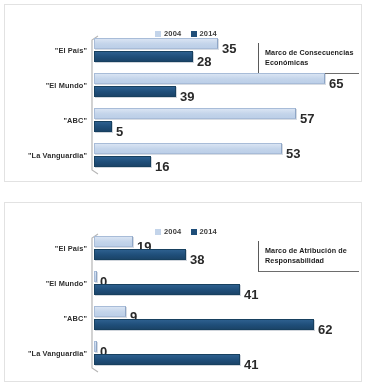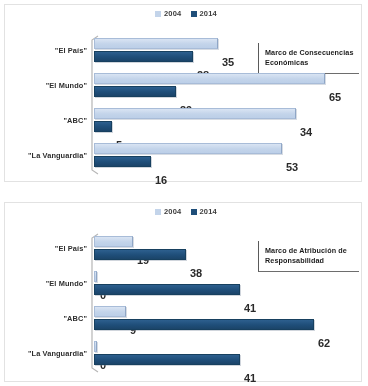--- a/index.html
+++ b/index.html
@@ -29,21 +29,21 @@
     border: 1px solid #e2e2e2;
     box-sizing: border-box;
   }
   #panel-top    { top: 4px;   height: 178px; }
   #panel-bottom { top: 202px; height: 180px; }
 
   
   .legend {
     position: absolute;
     left: 150px;
-    top: 4px;
+    top: 24px;
     display: flex;
     align-items: center;
     gap: 9px;
     font-size: 7.5px;
     font-weight: bold;
     color: #3c3c3c;
     letter-spacing: .2px;
   }
   .legend-entry {
     display: flex;
@@ -139,22 +139,22 @@
     border-right-color: #8fa6c6;
     box-shadow: 1px 1px 0 rgba(140,155,175,.35);
   }
   .bar.s2014 {
     background: linear-gradient(to bottom, #2d5f8e 0%, #1f4e79 55%, #1b4469 100%);
     border: 1px solid #17405f;
     box-shadow: 1px 1px 0 rgba(120,135,155,.35);
   }
   .bar-value {
     position: absolute;
-    top: 18px;
-    font-size: 11px;
+    top: 3px;
+    font-size: 13px;
     font-weight: bold;
     color: #2a2a2a;
     white-space: nowrap;
   }
 </style>
 </head>
 <body>
 
 <div class="page">
 
@@ -208,21 +208,21 @@
               <span class="bar-value" style="left:86px">39</span>
             </div>
           </div>
         </div>
 
         <div class="cat-row">
           <span class="cat-label">"ABC"</span>
           <div class="bars">
             <div class="bar-wrap">
               <div class="bar s2004" style="width:202px"></div>
-              <span class="bar-value" style="left:206px">34</span>
+              <span class="bar-value" style="left:206px">57</span>
             </div>
             <div class="bar-wrap">
               <div class="bar s2014" style="width:18px"></div>
               <span class="bar-value" style="left:22px">5</span>
             </div>
           </div>
         </div>
 
         <div class="cat-row">
           <span class="cat-label">"La Vanguardia"</span>

